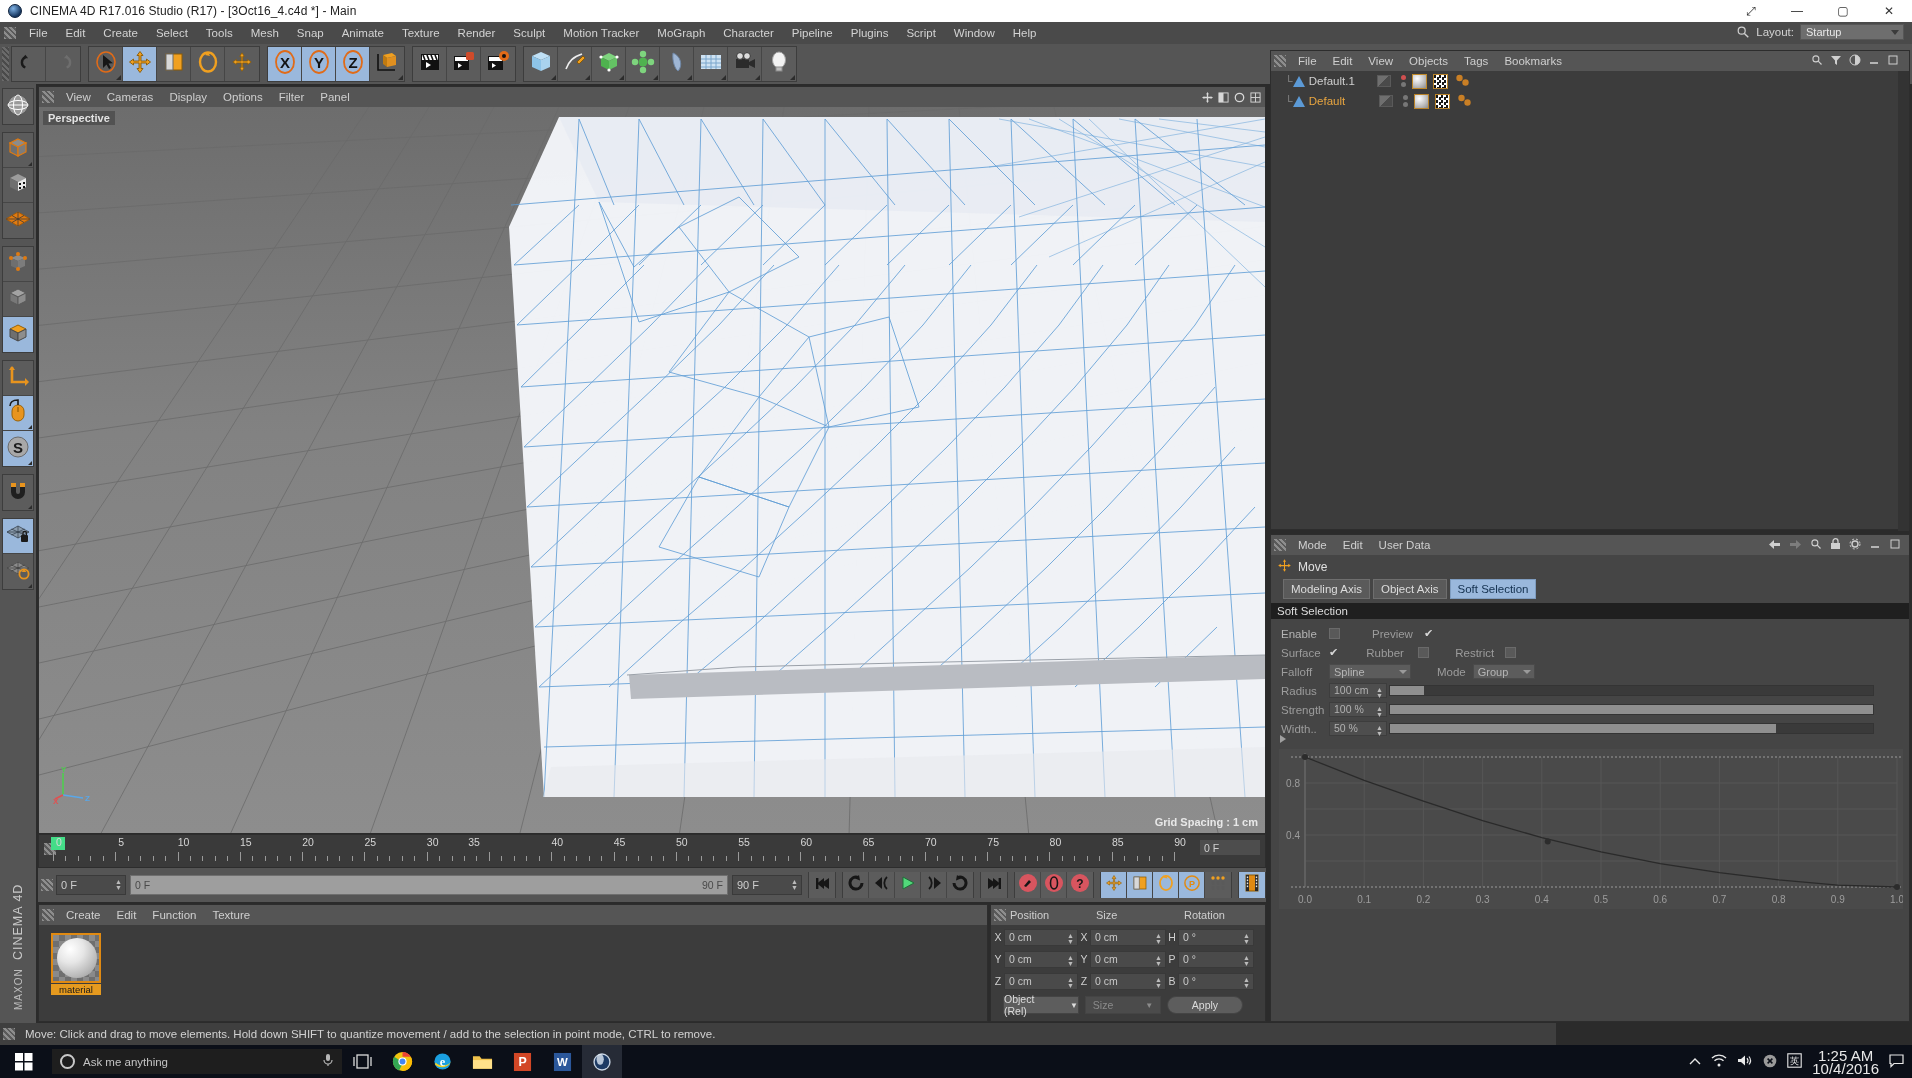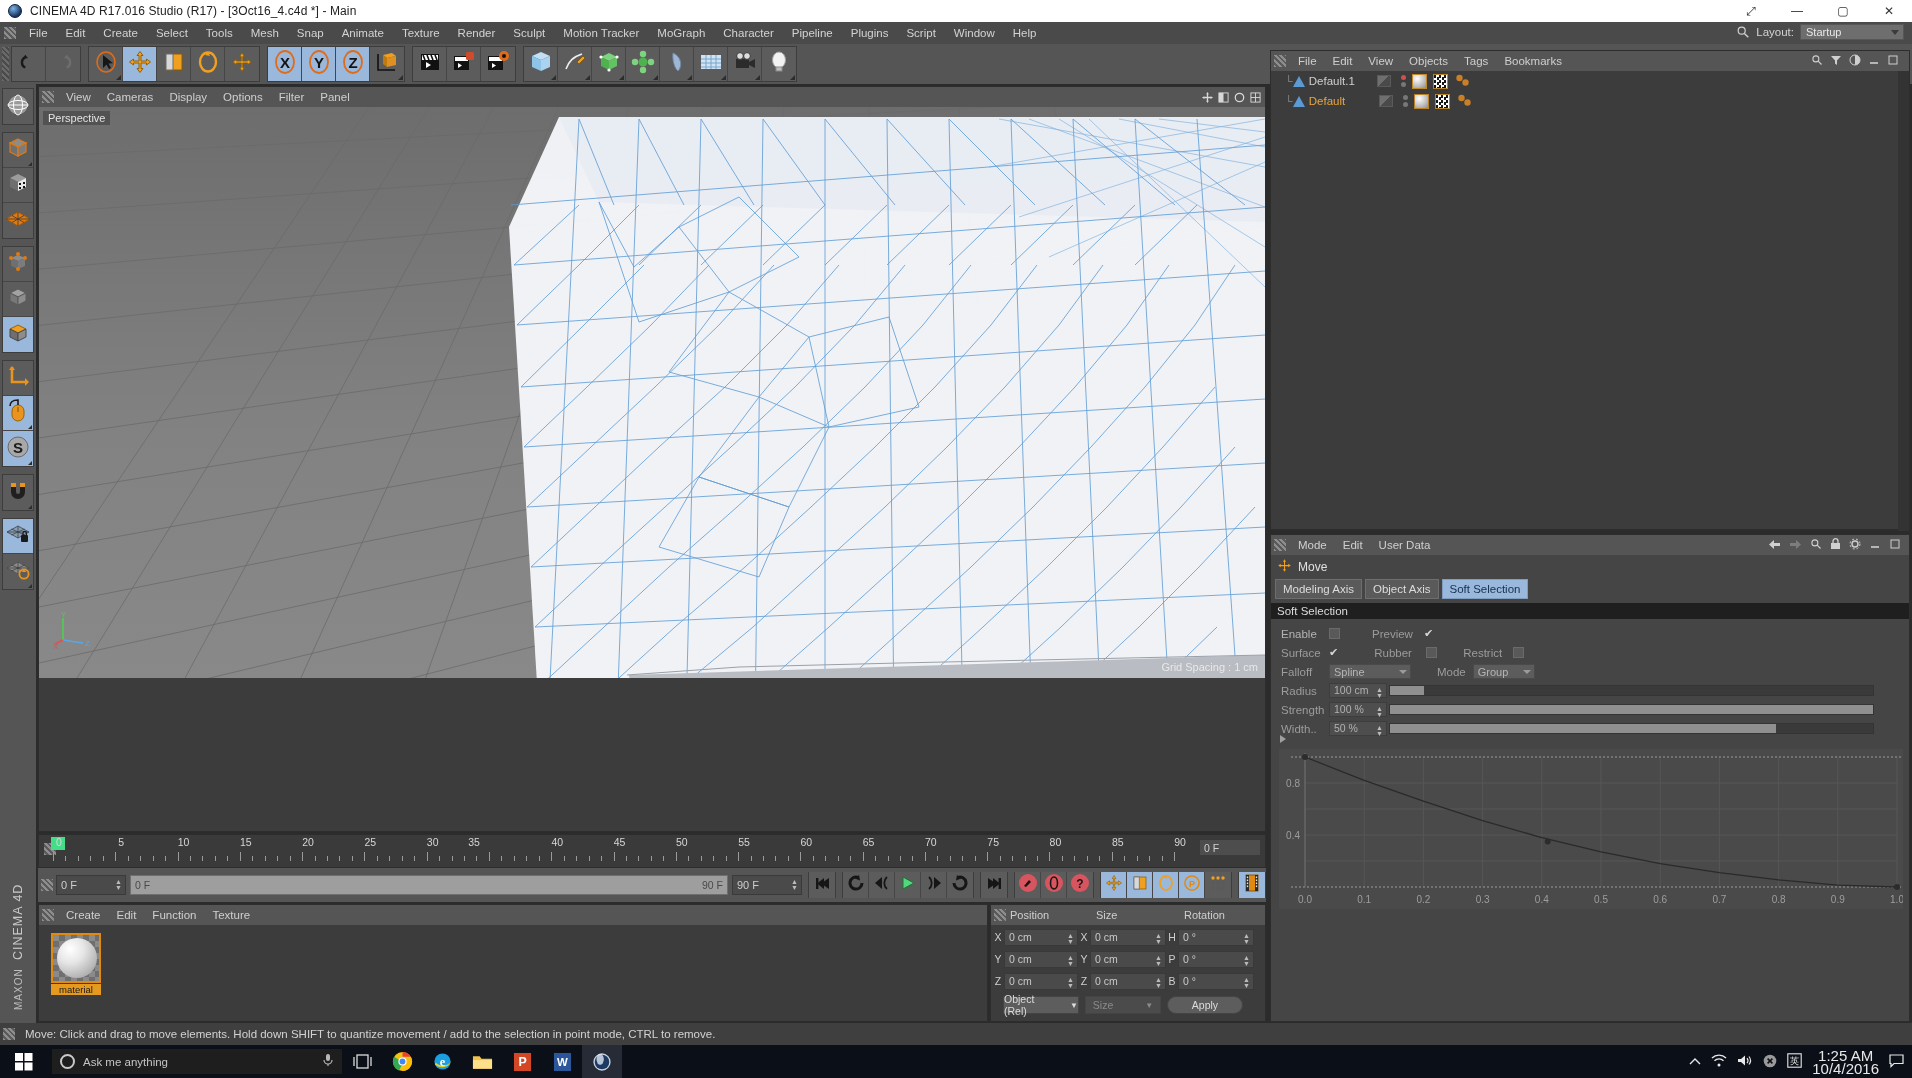--- a/index.html
+++ b/index.html
@@ -60,22 +60,22 @@
     display:flex; align-items:center; justify-content:flex-start; }
   .brandv .maxon{ font-size:10px; color:#bdbdbd; margin-bottom:8px;}
 
   
   .vp-wrap { position:absolute; left:38px; top:86px; width:1228px; height:746px;
      background:#3c3c3c; border:1px solid #2d2d2d;}
   .vp-menu { height:20px; background:#555555; display:flex; align-items:center; }
   .vp-menu .mi { font-size:11.5px; color:#cfcfcf; padding:0 8px; line-height:20px;}
   .vpdots{ width:12px;height:12px;margin:0 4px 0 3px;
      background:repeating-linear-gradient(45deg,#8d8d8d 0 2px,#5a5a5a 2px 4px);}
-  .viewport { position:relative; height:571px; overflow:hidden;
-     background:linear-gradient(180deg,#6e6e6e 0%,#818181 45%,#8a8a8a 100%); }
+  .viewport { position:relative; height:726px; overflow:hidden;
+     background:linear-gradient(180deg,#6e6e6e 0%,#818181 45%,#8a8a8a 100%);font-weight:bold; }
   .vp-label { position:absolute; left:4px; top:4px; font-size:11px; color:#e3e3e3;
      background:rgba(60,60,60,.55); padding:1px 5px; z-index:5;}
   .gridinfo{ position:absolute; right:7px; bottom:5px; font-size:11px; color:#e8e8e8; z-index:5;}
   .vp-icons{ position:absolute; right:4px; top:2px; display:flex; gap:5px; z-index:6;}
   .vp-icons span{ width:11px;height:11px;display:block;}
   .axisgiz{ position:absolute; left:14px; bottom:28px; width:40px; height:40px; z-index:5;}
 
   
   .tl { position:absolute; left:38px; top:834px; width:1228px; height:34px;
      background:#3a3a3a; border:1px solid #2d2d2d; }
@@ -147,21 +147,21 @@
   .sphtag{ background:radial-gradient(circle at 33% 28%, #ffffff, #bdbdbd 60%, #8c8c8c 100%);}
   .omscroll{ position:absolute; right:0; top:20px; width:11px; height:460px; background:#333;}
 
   
   .attr{ position:absolute; left:1270px; top:534px; width:640px; height:488px;
      background:#454545; border:1px solid #2d2d2d;}
   .at-menu{ height:20px; background:#555; display:flex; align-items:center;}
   .at-menu .mi{ font-size:11.5px; color:#cfcfcf; padding:0 8px; line-height:20px;}
   .at-title{ height:24px; display:flex; align-items:center; gap:6px; padding-left:6px;
      font-size:12px; color:#e0e0e0; }
-  .at-tabs{ display:flex; gap:3px; padding-left:4px; height:20px;}
+  .at-tabs{ display:flex; gap:3px; padding-left:12px; height:20px;}
   .at-tab{ font-size:11.5px; color:#dcdcdc; background:#5a5a5a; border:1px solid #6e6e6e;
      padding:1px 7px; line-height:16px;}
   .at-tab.sel{ background:#9ab8dc; color:#14314f; border-color:#7f9dc0;}
   .at-sect{ background:#1f1f1f; color:#dcdcdc; font-size:11.5px; padding:2px 6px; margin-top:4px;}
   .at-row{ display:flex; align-items:center; height:19px; padding-left:10px; font-size:11.5px;
      color:#bdbdbd; }
   .at-lab{ color:#b4b4b4; }
   .chk{ width:11px;height:11px; background:#595959; border:1px solid #6a6a6a; display:inline-block;}
   .chkmark{ color:#d6d6d6; font-size:11px; }
   .dd{ height:15px; background:#5c5c5c; border:1px solid #4a4a4a; color:#b5b5b5; font-size:11px;
@@ -170,21 +170,21 @@
      border-right:4px solid transparent; border-top:4px solid #9a9a9a;}
   .sl-val{ width:58px; height:15px; background:#4e4e4e; border:1px solid #3d3d3d;
      color:#b1b1b1; font-size:10.5px; line-height:13px; padding-left:4px; position:relative;}
   .sl-track{ height:11px; background:#3a3a3a; position:relative; border:1px solid #343434;}
   .sl-fill{ height:100%; background:#8f8f8f;}
 
   
   .graph{ position:absolute; left:8px; top:214px; width:624px; height:160px;}
 
   
-  .status{ position:absolute; left:0; top:1023px; width:1912px; height:22px;
+  .status{ position:absolute; left:0; top:1023px; width:1556px; height:22px;
      background:#3f3f3f; display:flex; align-items:center; }
   .status .txt{ font-size:11.5px; color:#d2d2d2; margin-left:6px;}
 
   
   .taskbar{ position:absolute; left:0; top:1045px; width:1912px; height:33px;
      background:#0b0f18; display:flex; align-items:center;}
   .startbtn{ width:48px; height:33px; display:flex; align-items:center; justify-content:center;}
   .cortana{ width:290px; height:25px; background:#1e1e1e; display:flex; align-items:center;
      margin-left:4px; position:relative;}
   .cortana .cc{ width:15px;height:15px;border:2px solid #c9c9c9;border-radius:50%;margin:0 8px;}
@@ -1176,21 +1176,21 @@
   <div class="at-row" style="margin-top:5px">
     <span class="at-lab" style="width:48px">Enable</span>
     <span class="chk"></span>
     <span class="at-lab" style="width:52px;margin-left:32px;color:#9c9c9c">Preview</span>
     <span class="chkmark">✔</span>
   </div>
 
   <div class="at-row">
     <span class="at-lab" style="width:48px;color:#9c9c9c">Surface</span>
     <span class="chkmark">✔</span>
-    <span class="at-lab" style="width:52px;margin-left:36px;color:#9c9c9c">Rubber</span>
+    <span class="at-lab" style="width:52px;margin-left:28px;color:#9c9c9c">Rubber</span>
     <span class="chk"></span>
     <span class="at-lab" style="width:50px;margin-left:26px;color:#9c9c9c">Restrict</span>
     <span class="chk"></span>
   </div>
 
   <div class="at-row">
     <span class="at-lab" style="width:48px;color:#9c9c9c">Falloff</span>
     <div class="dd" style="width:82px">
       <span>Spline</span>
       <span class="caret"></span>

